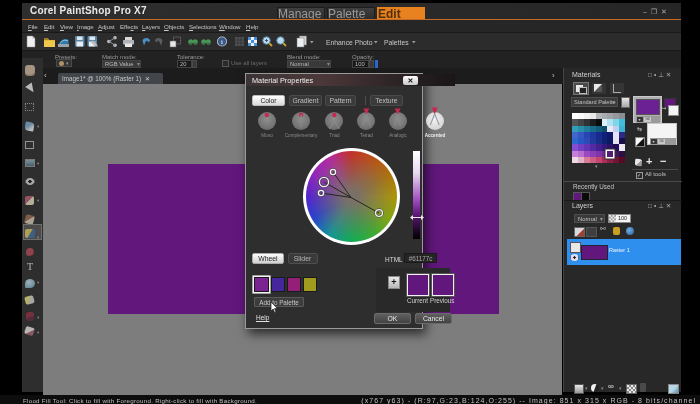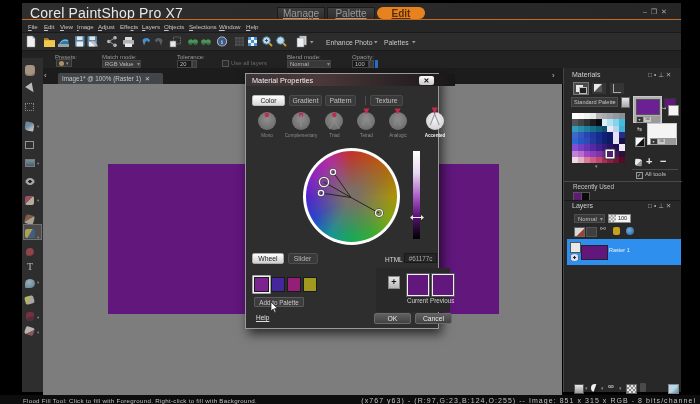--- a/index.html
+++ b/index.html
@@ -3,24 +3,24 @@
 <meta charset="utf-8">
 <style>
 html,body{margin:0;padding:0;}
 body{width:700px;height:404px;background:#000;overflow:hidden;
  font-family:"Liberation Sans",sans-serif;position:relative;}
 .abs{position:absolute;}
 #stage{position:absolute;left:0;top:0;width:700px;height:404px;}
 
 #titlebar{left:22px;top:3px;width:659px;height:15.5px;
  background:linear-gradient(to right,#2e2e2e,#2a2a2a 55%,#262626);}
-#apptitle{left:30px;top:5px;font-size:14px;font-weight:normal;color:#e8e8e8;letter-spacing:0.2px;}
-.toptab{top:7px;height:12px;font-size:10px;color:#9a9a9a;text-align:center;line-height:12px;
+#apptitle{left:30px;top:5px;font-size:10px;font-weight:bold;color:#e8e8e8;letter-spacing:0.2px;}
+.toptab{top:7px;height:12px;font-size:12px;color:#9a9a9a;line-height:12px;
  background:linear-gradient(#3e3e3e,#2e2e2e);border:1px solid #1c1c1c;border-bottom:none;box-sizing:border-box;text-decoration:underline;}
-#tabedit{background:#e8821f;color:#50300a;border-color:#e8821f;font-weight:bold;border-radius:6px;}
+#tabedit{background:#e8821f;color:#50300a;border-color:#e8821f;font-weight:bold;}
 #winbtns{left:643px;top:8px;color:#a8a8a8;font-size:7px;}
 #orangeline{left:22px;top:18.5px;width:659px;height:1.8px;background:#c26a26;}
 #menubar{left:22px;top:20.3px;width:659px;height:11.7px;background:#262626;}
 .mi{position:absolute;top:2.5px;font-size:6.2px;color:#c4c4c4;letter-spacing:-0.1px;}
 #toolbar{left:22px;top:32px;width:659px;height:18px;background:#2c2c2c;border-top:1px solid #1a1a1a;box-sizing:border-box;}
 #optbar{left:22px;top:50px;width:659px;height:18px;background:#222;border-top:1px solid #191919;box-sizing:border-box;}
 .olbl{position:absolute;top:2.5px;font-size:6px;color:#9a9a9a;}
 .octl{position:absolute;top:9px;height:7.5px;background:#1a1a1a;border:1px solid #444;box-sizing:border-box;
  font-size:5.8px;color:#bbb;line-height:6px;padding-left:2px;}
 #tabbar{left:22px;top:68px;width:659px;height:15.5px;background:#1c1c1c;}
@@ -28,21 +28,21 @@
  font-size:6.3px;color:#c6c6c6;line-height:11px;text-align:left;padding-left:4px;box-sizing:border-box;}
 
 #lefttools{left:22px;top:58px;width:21px;height:334px;background:#2e2e2e;}
 .lti{position:absolute;left:3px;width:12px;height:11px;filter:saturate(0.62) brightness(0.8);}
 #canvas{left:43px;top:83.5px;width:519px;height:311.5px;background:#7d7d7d;}
 #purple{left:65px;top:80px;width:391px;height:150px;background:#61177c;}
 #rightpanel{left:563px;top:68px;width:118px;height:324px;background:#282828;border-left:1px solid #454545;box-sizing:border-box;}
 #statusbar{left:0;top:395px;width:700px;height:9px;background:#0d0d0d;}
 .stxt{position:absolute;top:1.5px;font-size:6.2px;color:#c0c0c0;white-space:nowrap;}
 
-#dlg{left:245px;top:73px;width:194px;height:256px;background:#2e2e2e;
+#dlg{left:245px;top:73px;width:178px;height:256px;background:#2e2e2e;
  border:1px solid #9a9a9a;box-shadow:3px 5px 10px rgba(0,0,0,0.65);box-sizing:border-box;text-decoration:underline;}
 #dlgtitle{left:0;top:0;width:209px;height:12px;
  background:linear-gradient(to right,#3c3436,#4c383a 35%,#2a2224 75%,#1a1516);}
 #dlgtitle span{position:absolute;left:6px;top:2px;font-size:7.3px;color:#f0f0f0;}
 #dlgx{right:4px;top:1.5px;width:15px;height:9px;background:linear-gradient(#fdfdfd,#c8c8c8);
  border-radius:2px;color:#111;font-size:7px;font-weight:bold;text-align:center;line-height:9px;}
 .dtab{position:absolute;top:21px;height:11px;background:#3a3a3a;border:1px solid #4a4a4a;border-radius:2px;
  box-sizing:border-box;font-size:6.8px;color:#c0c0c0;text-align:center;line-height:9px;}
 .circ{position:absolute;width:18px;height:18px;border-radius:50%;background:radial-gradient(circle at 50% 40%,#8e8e8e,#636363);}
 .clbl{position:absolute;top:59px;font-size:4.6px;color:#8a8a8a;text-align:center;}

